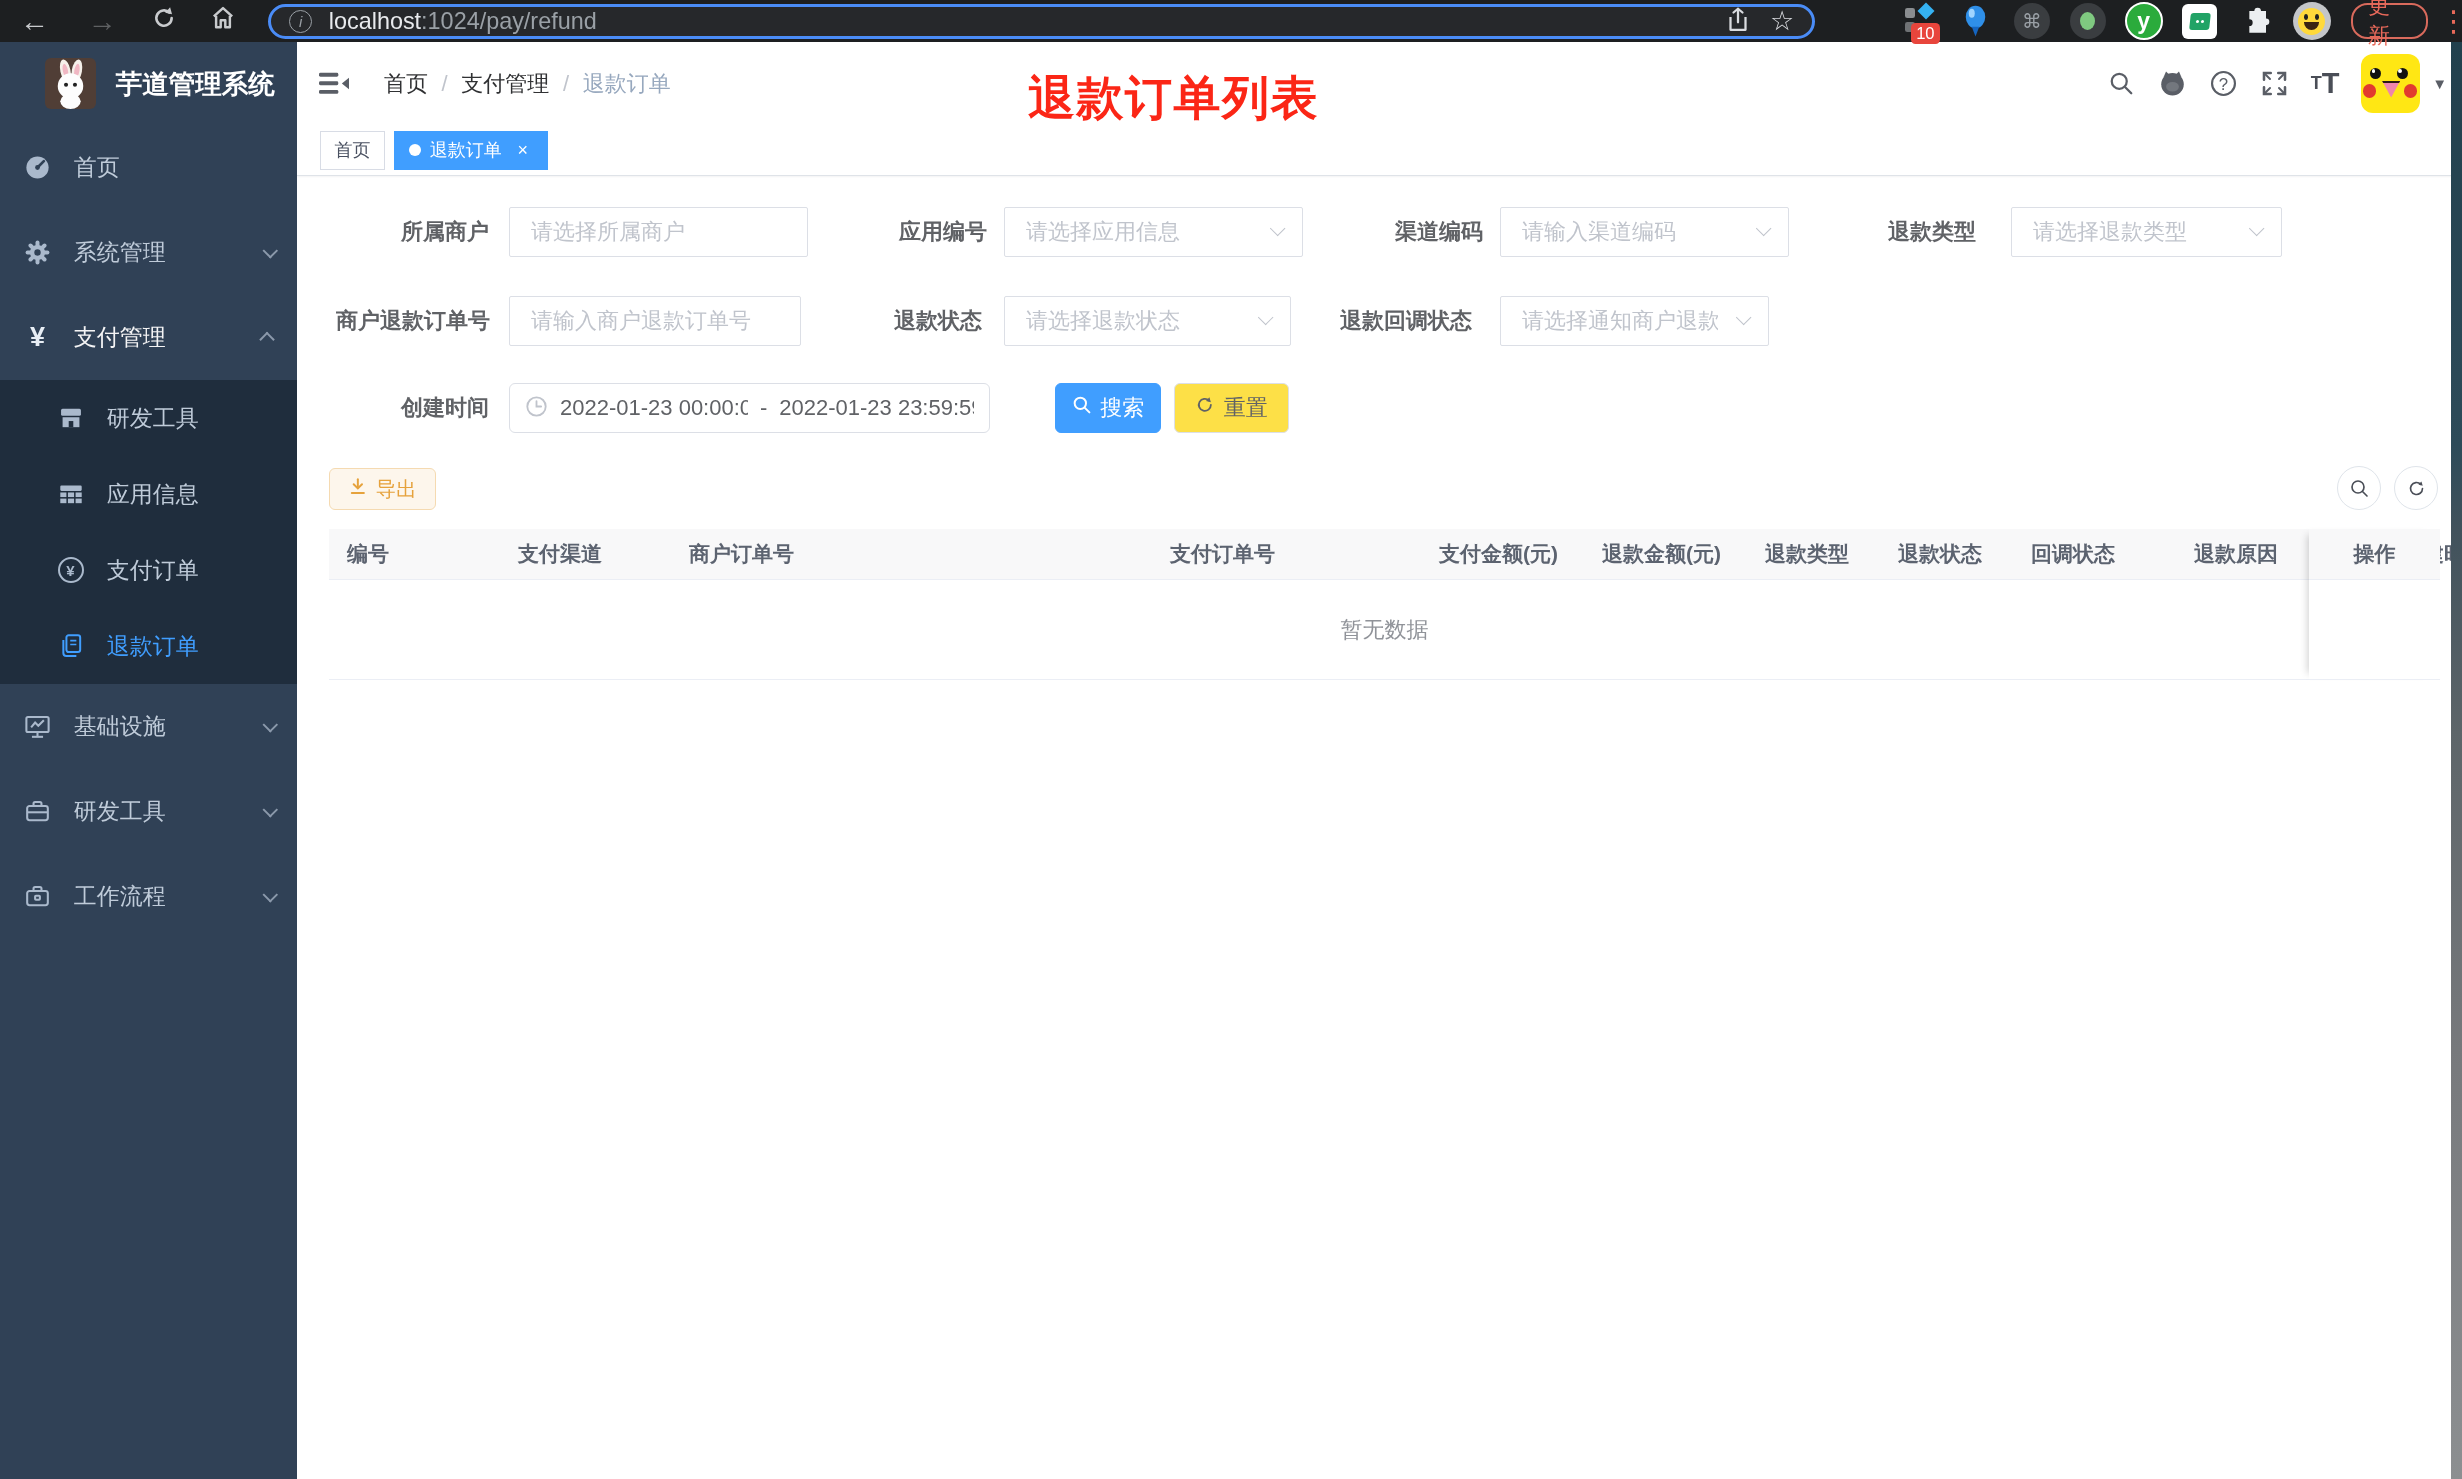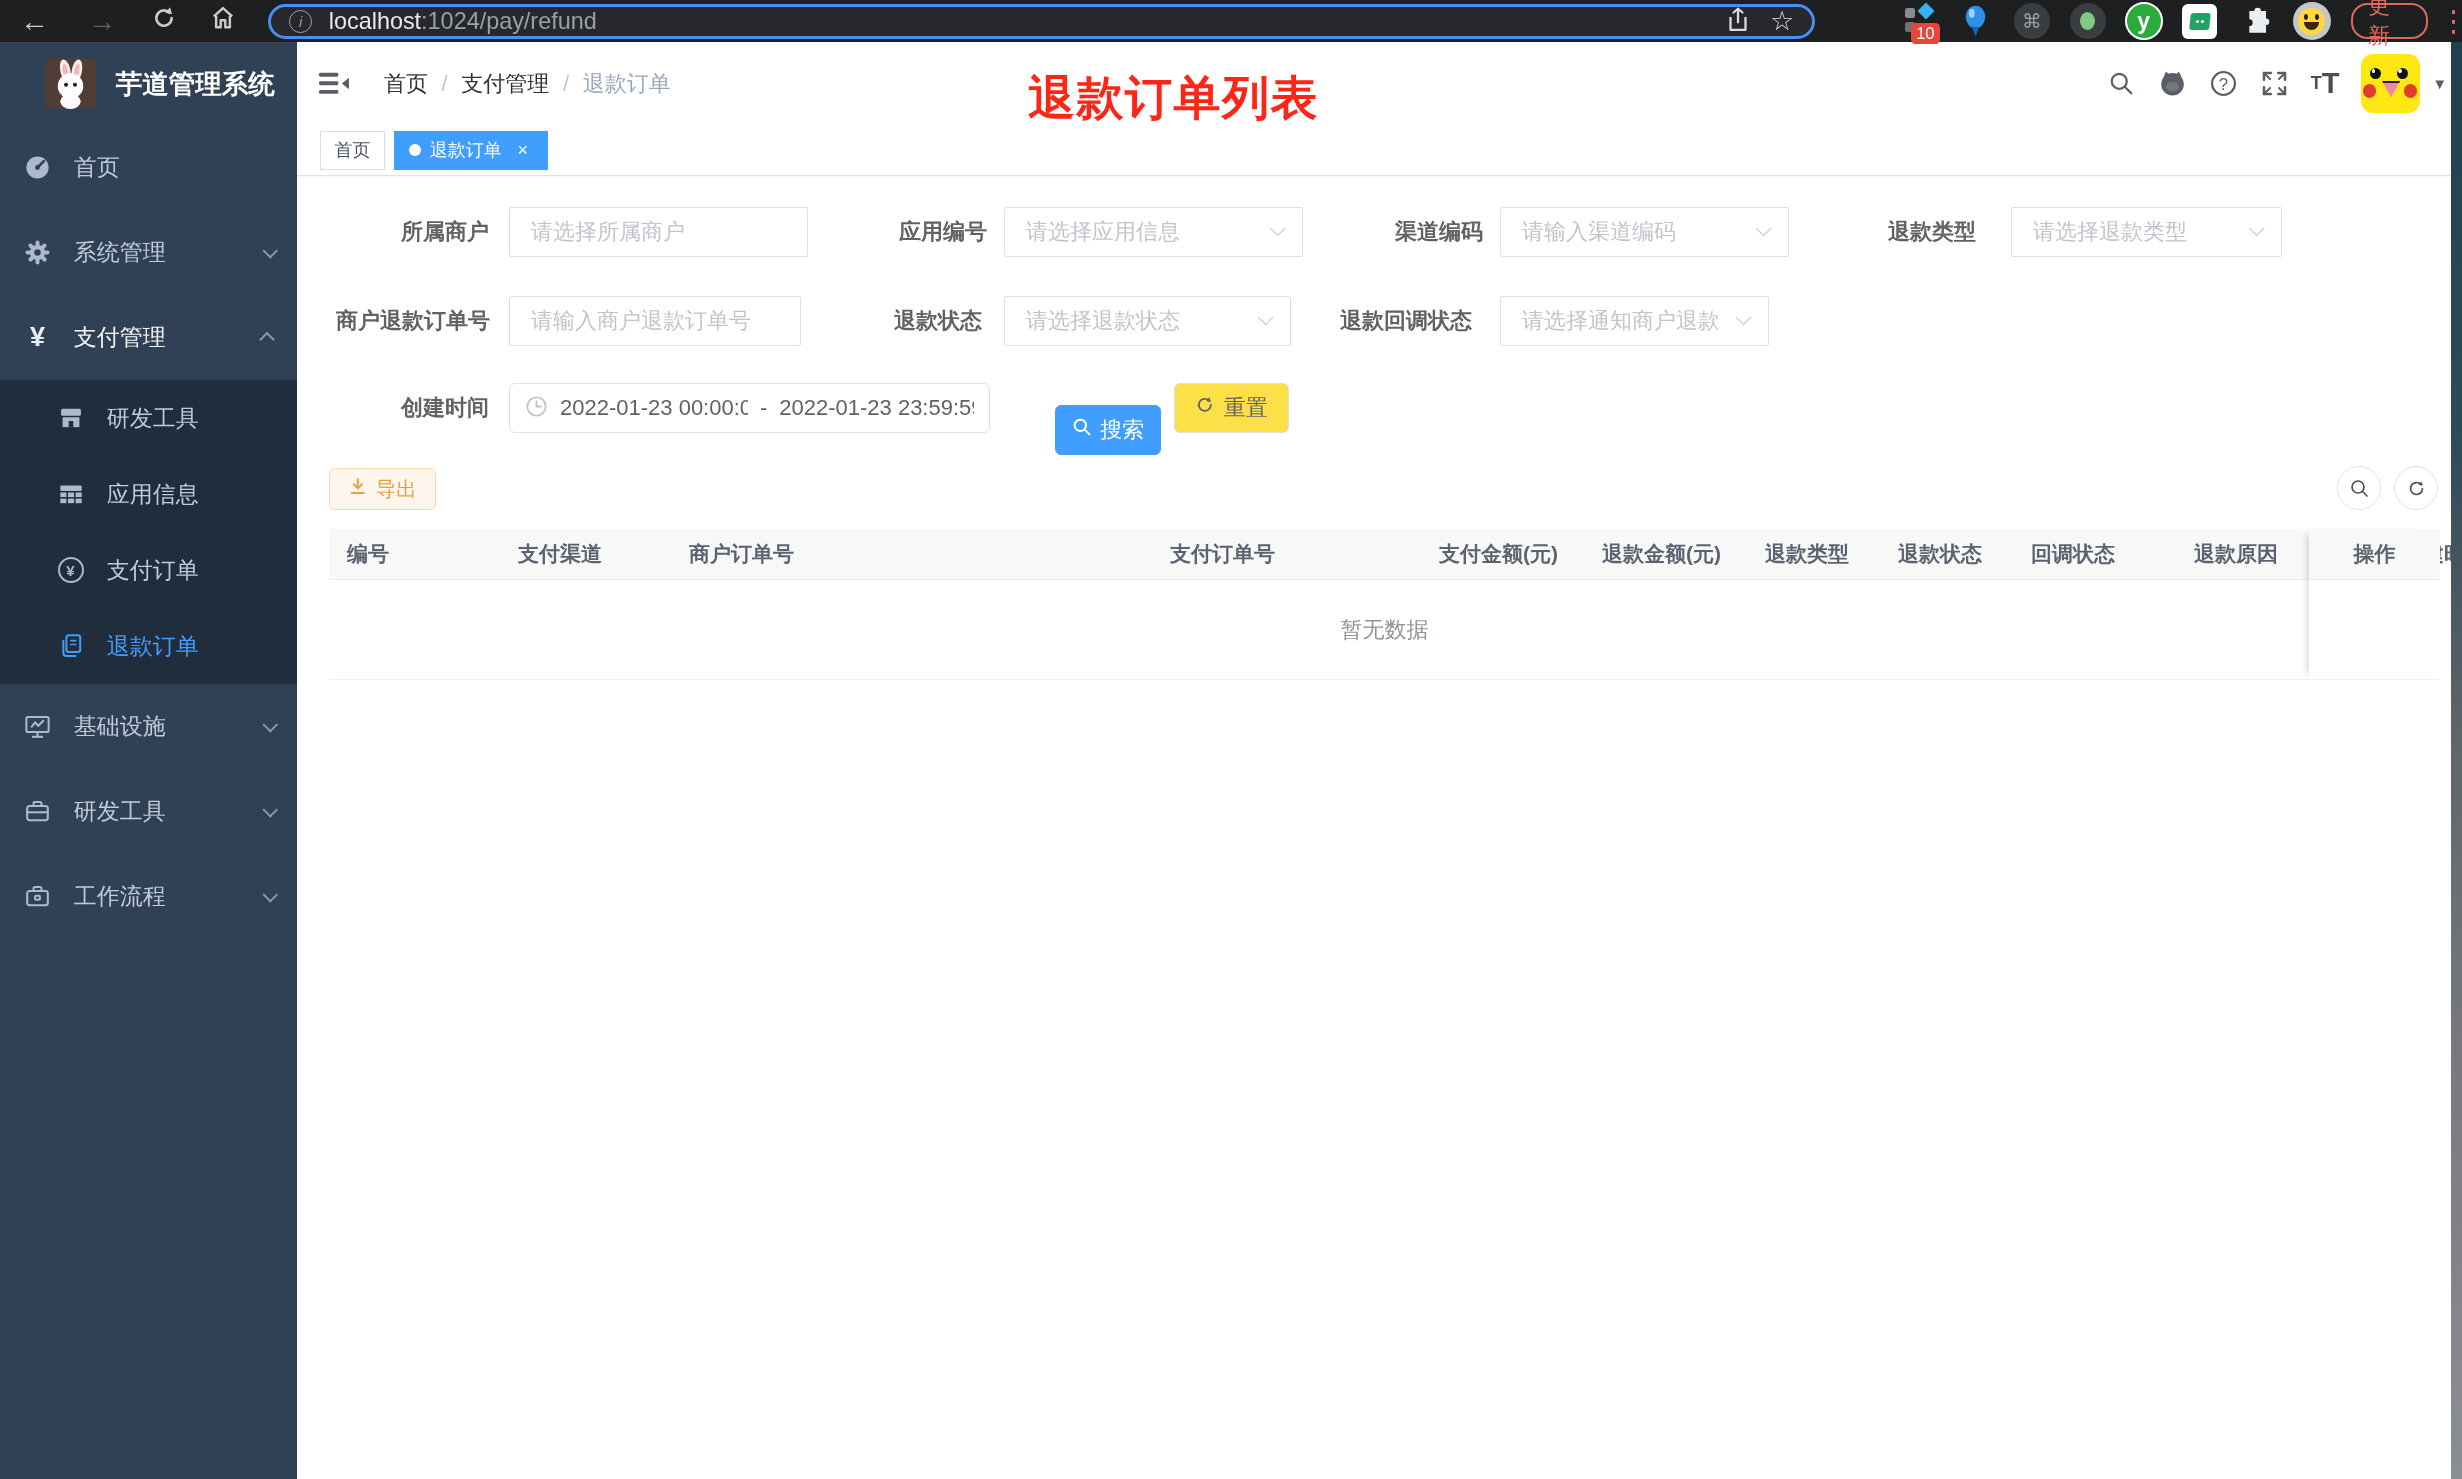--- a/index.html
+++ b/index.html
@@ -89,21 +89,21 @@
   .sel-arrow { position:absolute; right:19.7px; top:50%; width:11.3px; height:11.3px; margin-top:-9px;
     border-right:1.9px solid #c0c4cc; border-bottom:1.9px solid #c0c4cc; transform:rotate(45deg); }
   #date-range { position:absolute; display:flex; align-items:center; border:0.8px solid #dcdfe6;
     border-radius:6px; background:#fff; padding:0 15px; gap:12px; height:50px; }
   #date-range .dval { font-size:22px; color:#606266; white-space:nowrap; overflow:hidden; }
   #date-start { width:193px; }
   #date-end { width:200px; }
   #date-sep { font-size:22px; color:#606266; }
   .btn { position:absolute; height:50px; border-radius:6px; font-size:22px; display:flex;
     align-items:center; justify-content:center; gap:9px; cursor:pointer; white-space:nowrap; }
-  .btn-primary { background:#409eff; border:0.8px solid #409eff; color:#fff;margin-top:22px; }
+  .btn-primary { background:#409eff; border:0.8px solid #409eff; color:#fff; }
   .btn-plain { background:#fde047; border:0.8px solid #dcdfe6; color:#606266; }
   #export-btn { position:absolute; left:32px; top:291px; width:107px; height:42px; background:#fdf6ec;
     border:0.8px solid #f5dab1; border-radius:6px; color:#e6a23c; font-size:20.4px; display:flex;
     align-items:center; justify-content:center; gap:7.6px; cursor:pointer; }
   .circle-btn { position:absolute; width:44px; height:44px; border-radius:50%; border:0.8px solid #dfe4ea;
     background:#fff; display:flex; align-items:center; justify-content:center; cursor:pointer; top:289px; }
 
   
   #tbl { position:absolute; left:32px; top:352px; width:2111px; }
   #tbl-head { display:flex; height:51px; background:#f8f8f9; border-bottom:0.8px solid #ebeef5; align-items:center;gap:12px; }

